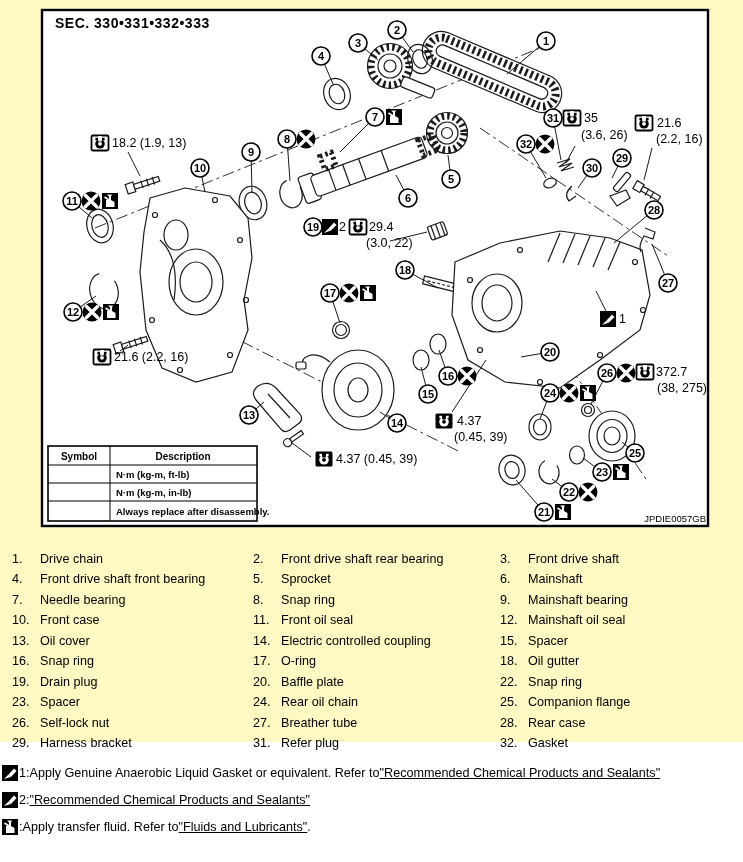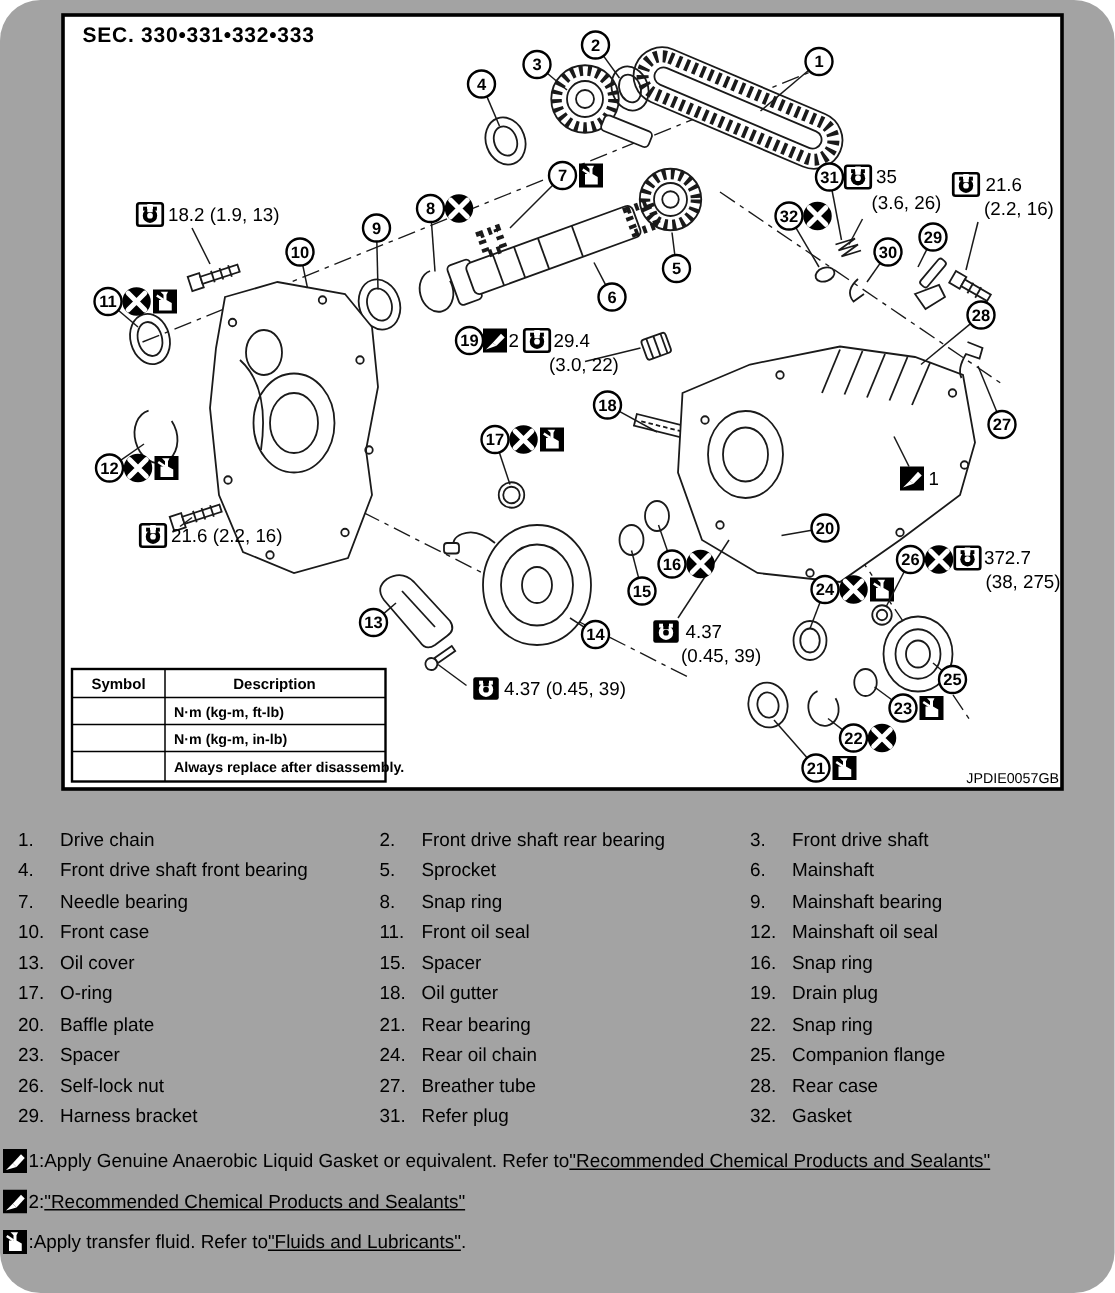--- a/index.html
+++ b/index.html
@@ -1,17 +1,17 @@
 <!DOCTYPE html>
 <html><head>
 <meta charset="utf-8">
 <style>
   html,body{margin:0;padding:0;background:#fff;color:#000;}
   body{width:743px;height:862px;overflow:hidden;font-family:"Liberation Sans",sans-serif;}
-  .page{position:relative;width:743px;height:862px;background:#a3a3a3;border-radius:27px;}
+  .page{position:relative;width:743px;height:742px;background:#fef9c3;}
   svg text{fill:#000;}
   .fig-title{font:bold 14px "Liberation Sans",sans-serif;letter-spacing:.5px;}
   .fig-code{font:9.5px "Liberation Sans",sans-serif;}
   .dtxt{font:12.5px "Liberation Sans",sans-serif;}
   .ctxt{font:bold 11px "Liberation Sans",sans-serif;text-anchor:middle;}
   .leg-h{font:bold 10px "Liberation Sans",sans-serif;text-anchor:middle;}
   .leg-r{font:bold 9.5px "Liberation Sans",sans-serif;}
   .art{stroke:#1a1a1a;fill:none;stroke-width:1.2;}
   .artf{stroke:#1a1a1a;fill:#fff;stroke-width:1.2;}
   .axis{stroke:#1a1a1a;stroke-width:.9;fill:none;stroke-dasharray:12 4 3 4;}
@@ -652,20 +652,24 @@
       </div>
       <div class="part">
         <span class="pnum">12.</span>
         <span class="plabel">Mainshaft oil seal</span>
       </div>
       <div class="part">
         <span class="pnum">13.</span>
         <span class="plabel">Oil cover</span>
       </div>
       <div class="part">
+        <span class="pnum">14.</span>
+        <span class="plabel">Electric controlled coupling</span>
+      </div>
+      <div class="part">
         <span class="pnum">15.</span>
         <span class="plabel">Spacer</span>
       </div>
       <div class="part">
         <span class="pnum">16.</span>
         <span class="plabel">Snap ring</span>
       </div>
       <div class="part">
         <span class="pnum">17.</span>
         <span class="plabel">O-ring</span>
@@ -674,24 +678,20 @@
         <span class="pnum">18.</span>
         <span class="plabel">Oil gutter</span>
       </div>
       <div class="part">
         <span class="pnum">19.</span>
         <span class="plabel">Drain plug</span>
       </div>
       <div class="part">
         <span class="pnum">20.</span>
         <span class="plabel">Baffle plate</span>
-      </div>
-      <div class="part">
-        <span class="pnum">21.</span>
-        <span class="plabel">Rear bearing</span>
       </div>
       <div class="part">
         <span class="pnum">22.</span>
         <span class="plabel">Snap ring</span>
       </div>
       <div class="part">
         <span class="pnum">23.</span>
         <span class="plabel">Spacer</span>
       </div>
       <div class="part">

